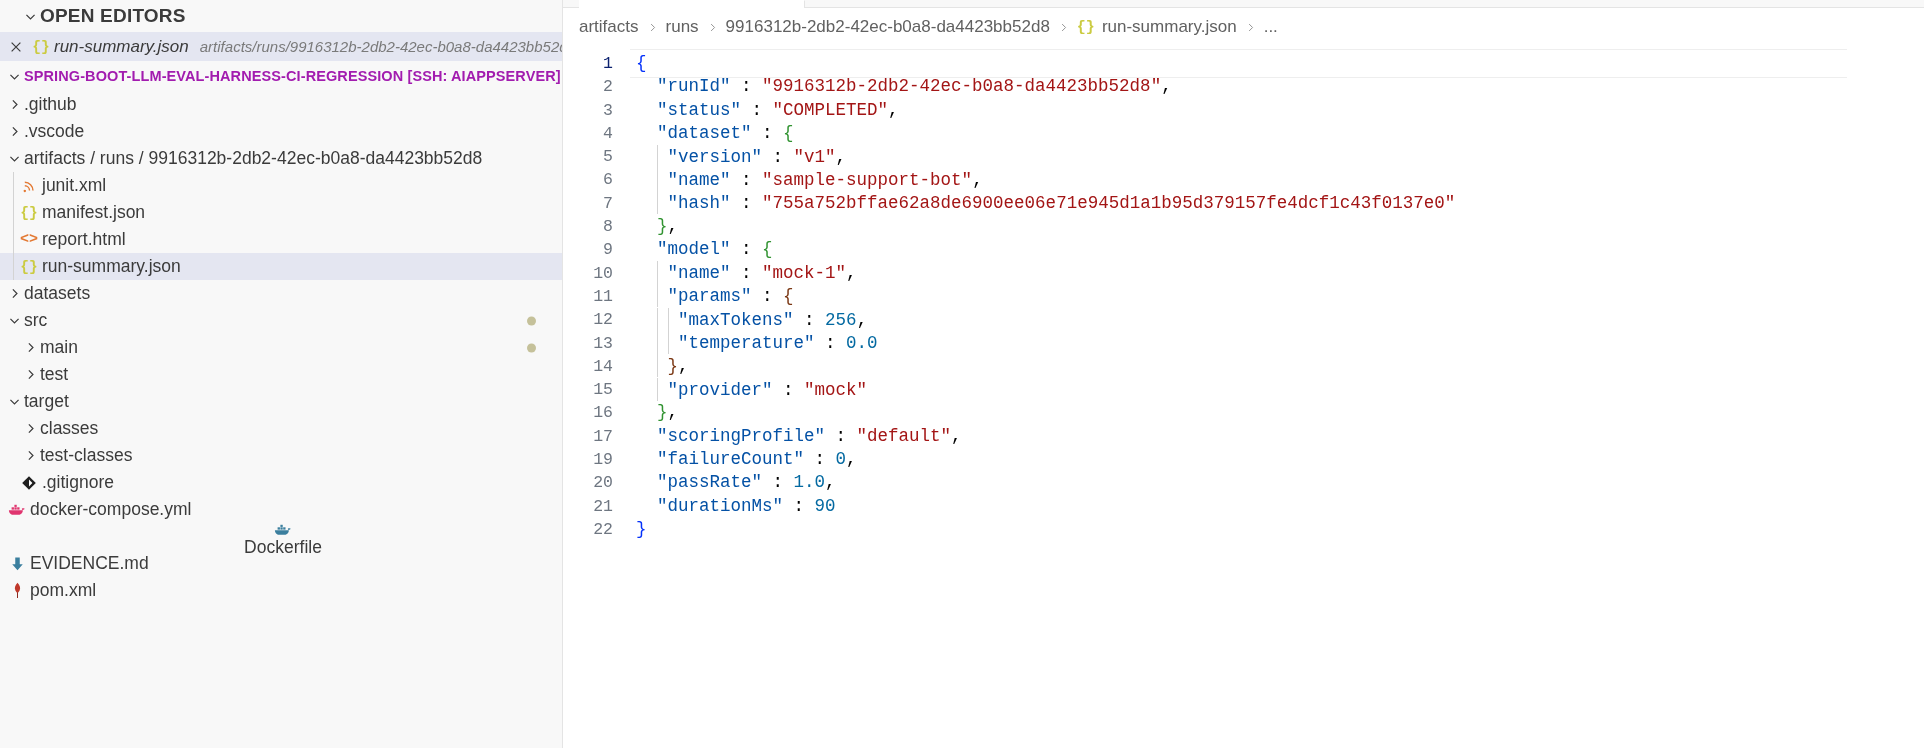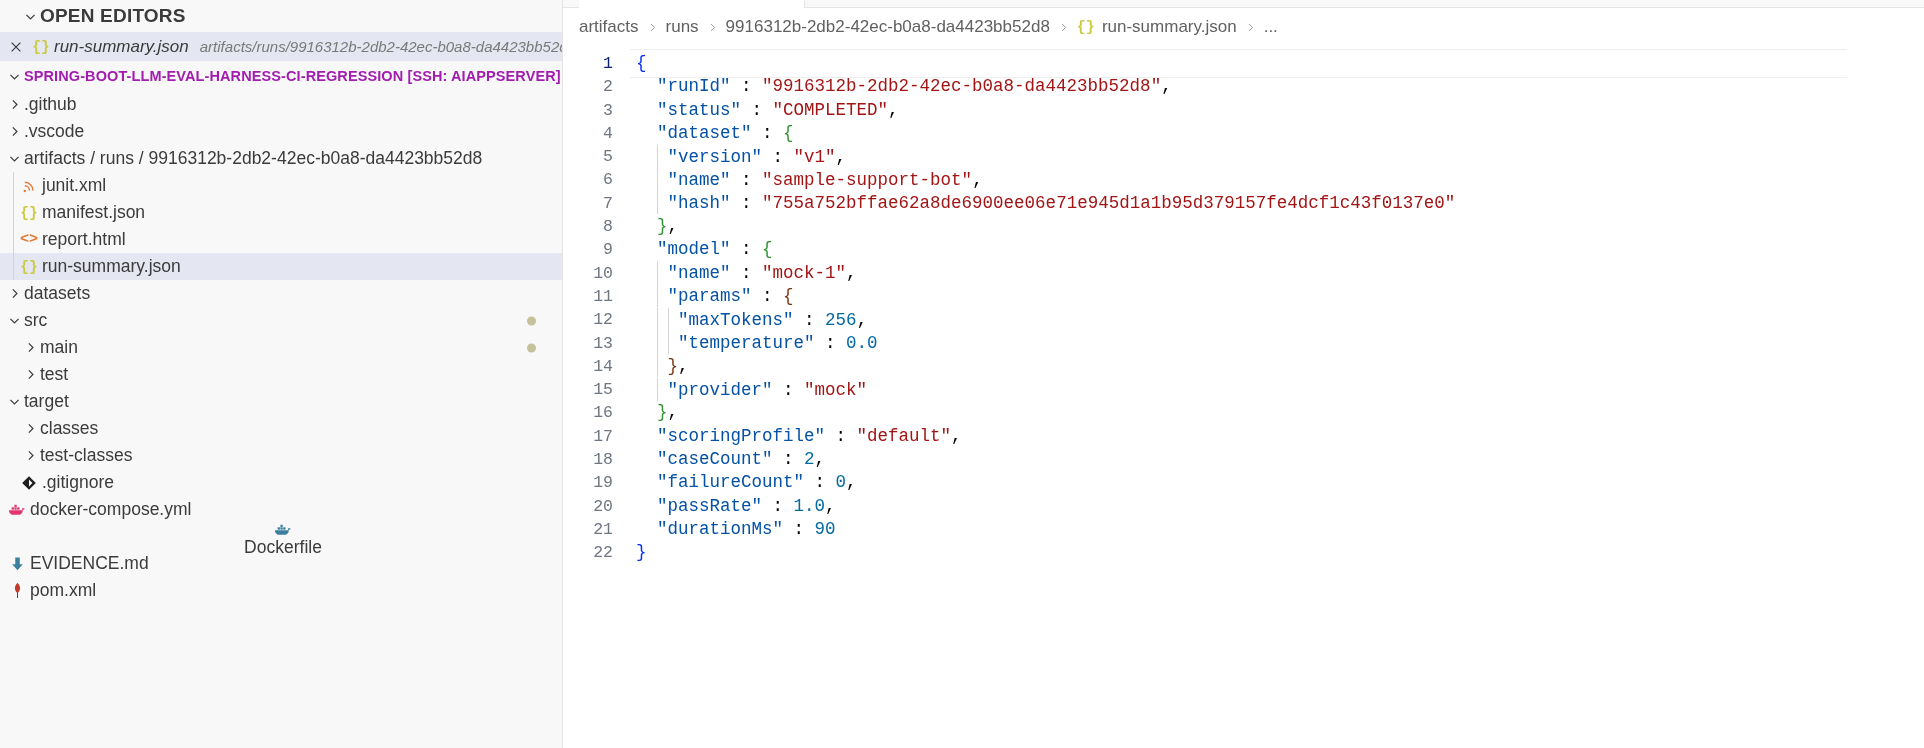--- a/index.html
+++ b/index.html
@@ -475,24 +475,20 @@
         </div>
         <div class="code-line">
           <span class="ln">16</span>
           <span class="code-text">  <span class="b1">}</span><span class="p">,</span></span>
         </div>
         <div class="code-line">
           <span class="ln">17</span>
           <span class="code-text">  <span class="k">"scoringProfile"</span><span class="p"> :</span> <span class="s">"default"</span><span class="p">,</span></span>
         </div>
         <div class="code-line">
-          <span class="ln">18</span>
-          <span class="code-text">  <span class="k">"caseCount"</span><span class="p"> :</span> <span class="n">2</span><span class="p">,</span></span>
-        </div>
-        <div class="code-line">
           <span class="ln">19</span>
           <span class="code-text">  <span class="k">"failureCount"</span><span class="p"> :</span> <span class="n">0</span><span class="p">,</span></span>
         </div>
         <div class="code-line">
           <span class="ln">20</span>
           <span class="code-text">  <span class="k">"passRate"</span><span class="p"> :</span> <span class="n">1.0</span><span class="p">,</span></span>
         </div>
         <div class="code-line">
           <span class="ln">21</span>
           <span class="code-text">  <span class="k">"durationMs"</span><span class="p"> :</span> <span class="n">90</span></span>

